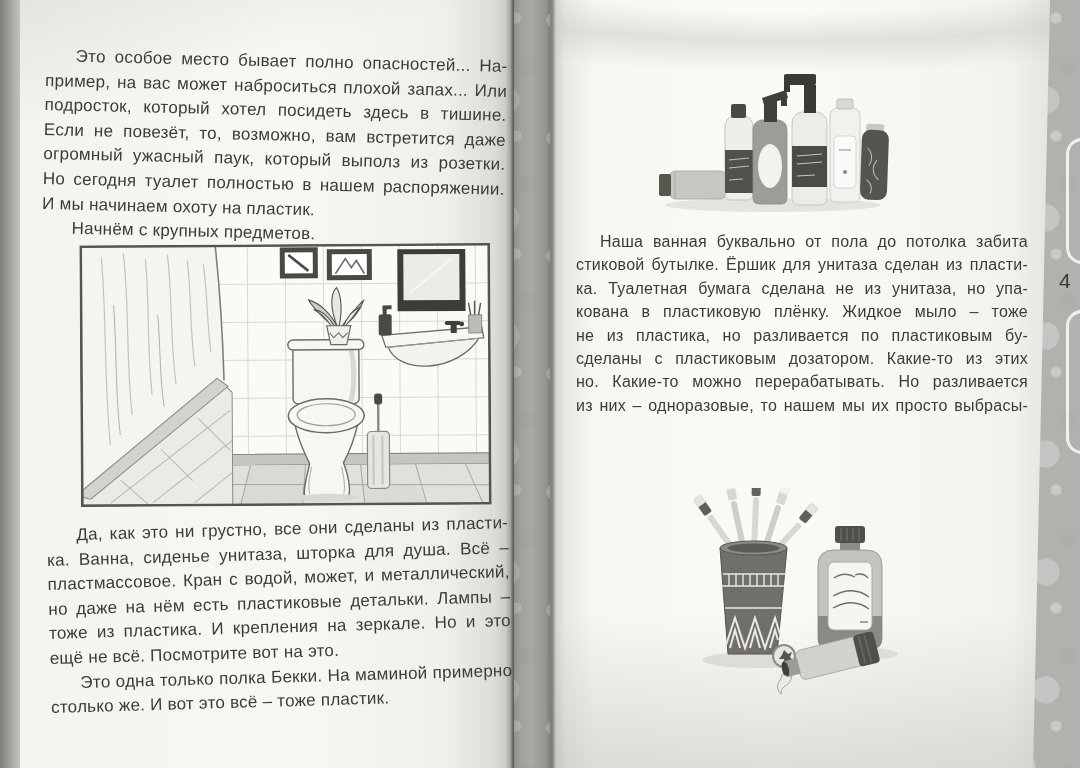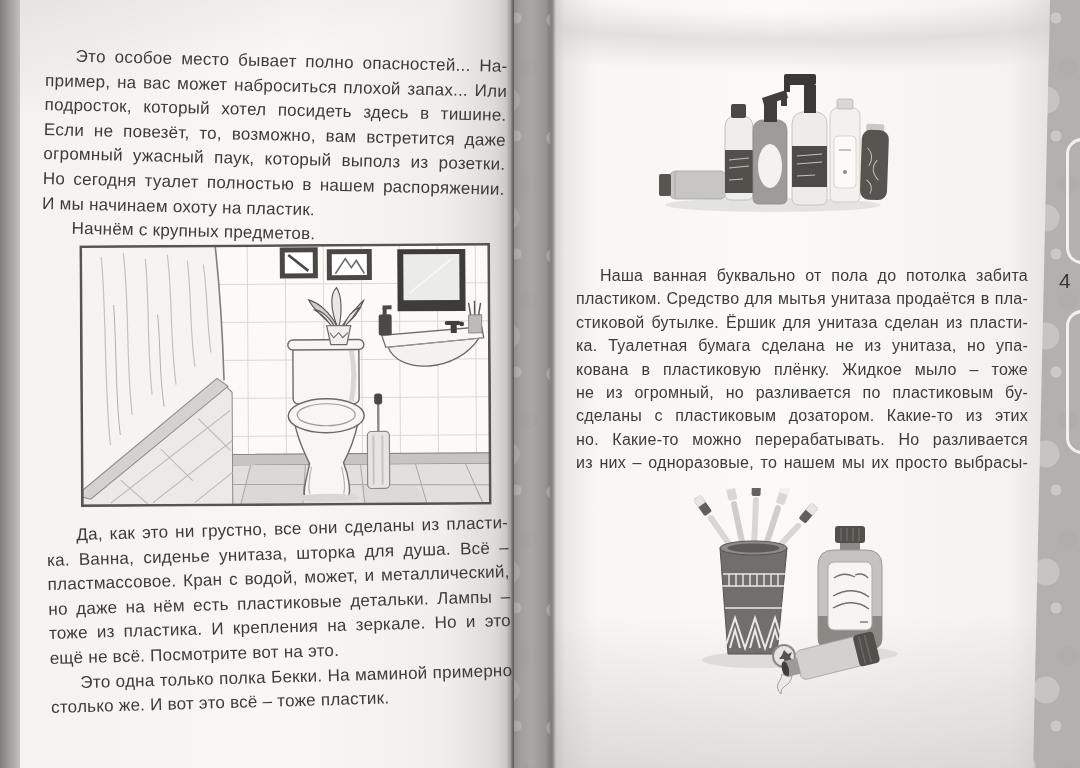--- a/index.html
+++ b/index.html
@@ -57,21 +57,21 @@
     position:absolute;color:#3c3b38;font-size:17px;line-height:24.6px;
     letter-spacing:.25px;z-index:2;
   }
   .page-right .text-block{font-size:16px;line-height:23.4px;}
   .line{text-align:justify;text-align-last:justify;white-space:normal;}
   .line.last{text-align-last:left;}
   .line.indent{text-indent:30px;}
   #lp-top{left:28px;top:44px;width:462px;transform:rotate(1.35deg);transform-origin:0 0;}
   #lp-bottom{left:28px;top:524px;width:462px;transform:rotate(-1.6deg);transform-origin:0 0;}
   #rp-text{left:26px;top:230px;width:452px;}
-  #rp-text .line.indent{text-indent:24px;margin-top:34px;}
+  #rp-text .line.indent{text-indent:24px;}
 
   
   .illus{position:absolute;z-index:2;}
   #bathroom-frame{left:62px;top:244px;width:411px;height:262px;transform:rotate(-.35deg);}
   #bottles{left:105px;top:68px;width:240px;height:148px;}
   #cup{left:128px;top:488px;width:250px;height:215px;}
 
   
   .edge-tab{
     position:absolute;width:72px;border:3px solid rgba(246,245,242,.92);
@@ -320,25 +320,24 @@
           <path d="M212,80 Q220,88 214,98"></path>
           <path d="M222,92 Q214,102 224,112"></path>
           <path d="M212,112 Q220,118 216,126"></path>
         </g>
       </g>
     </svg>
   </div>
 
   <div class="text-block" id="rp-text">
       <div class="line indent">Наша ванная буквально от пола до потолка забита</div>
-      <div class="line">пластиком. Средство для мытья унитаза продаётся в пла-</div>
       <div class="line">стиковой бутылке. Ёршик для унитаза сделан из пласти-</div>
       <div class="line">ка. Туалетная бумага сделана не из унитаза, но упа-</div>
       <div class="line">кована в пластиковую плёнку. Жидкое мыло – тоже</div>
-      <div class="line">не из огромный, но разливается по пластиковым бу-</div>
+      <div class="line">не из пластика, но разливается по пластиковым бу-</div>
       <div class="line">сделаны с пластиковым дозатором. Какие-то из этих</div>
       <div class="line">но. Какие-то можно перерабатывать. Но разливается</div>
       <div class="line">из них – одноразовые, то нашем мы их просто выбрасы-</div>
     </div>
 
   <div class="illus" id="cup">
     <svg viewBox="0 0 250 215" width="250" height="215" xmlns="http://www.w3.org/2000/svg">
       <ellipse cx="80" cy="172" rx="56" ry="8" fill="#d5d4d0" opacity=".75"></ellipse>
       <ellipse cx="172" cy="166" rx="48" ry="7" fill="#d5d4d0" opacity=".7"></ellipse>
 

